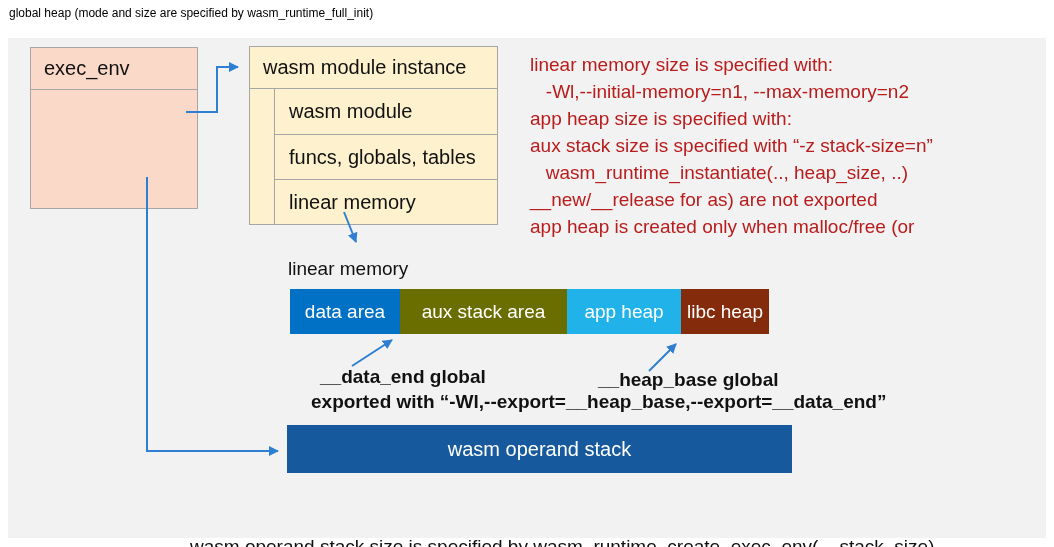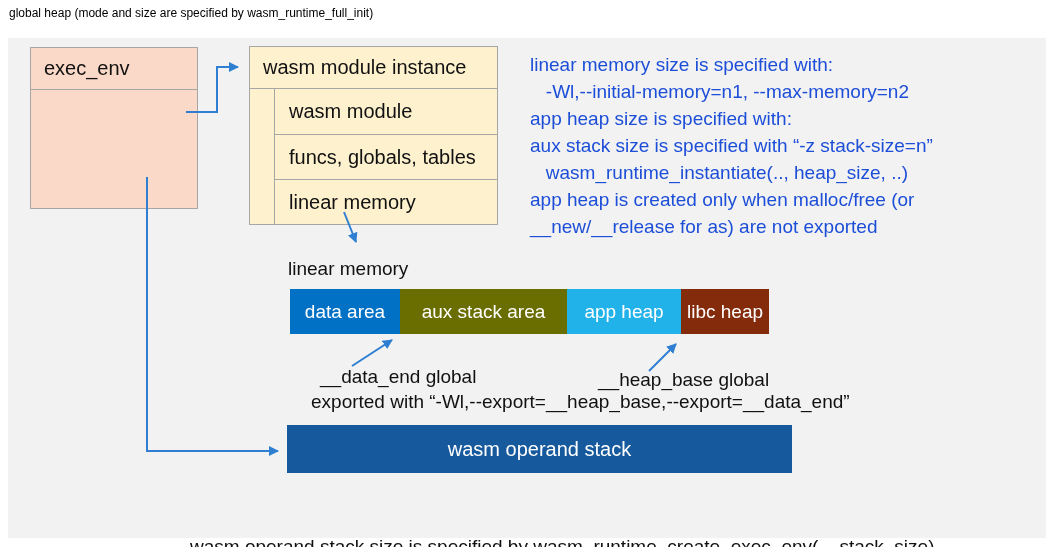--- a/index.html
+++ b/index.html
@@ -19,36 +19,36 @@
 
   #exec-env { left:30px; top:47px; width:168px; height:162px; }
   #exec-env .struct-row { height:45px; }
   #exec-env .struct-row:last-child { height:41px; }
 
   #module-instance { left:249px; top:46px; width:249px; height:179px; }
   #module-instance .struct-row { height:45px; }
   #module-instance .struct-row:first-child { height:46px; }
 
   
-  .notes { position:absolute; left:530px; top:51px; font-size:19px; line-height:27px; color:#1d4ed8; }
+  .notes { position:absolute; left:530px; top:51px; font-size:19px; line-height:27px; color:#b91c1c; }
   .note-line { white-space:pre; }
 
   
   .lm-label { position:absolute; left:288px; top:258px; font-size:19px; }
   .lm-bar { position:absolute; left:290px; top:289px; width:500px; height:45px; display:flex; }
   .seg { display:flex; align-items:center; justify-content:center; font-size:19px; white-space:nowrap; }
   .seg-data { width:110px; }
   .seg-aux  { width:167px; }
   .seg-app  { width:114px; }
   .seg-libc { width:88px; }
   .seg-enlarged { position:absolute; left:793px; top:287px; width:198px; height:49px;
                   border:3px dashed #000; display:flex; align-items:center; justify-content:center;
                   font-size:19px; }
 
-  .ann { position:absolute; font-size:19px; color:#111; white-space:pre; }
+  .ann { position:absolute; font-size:19px; color:#111; white-space:pre;font-weight:bold; }
   #ann-data-end  { left:320px; top:366px; }
   #ann-heap-base { left:598px; top:369px; }
   #ann-export    { left:311px; top:391px; }
 
   
   .op-stack { position:absolute; left:287px; top:425px; width:505px; height:48px;
               display:flex; align-items:center; justify-content:center; font-size:20px; }
   .op-caption { position:absolute; left:190px; top:479px; font-size:19px; line-height:27px; white-space:pre; }
 
   svg.arrows { position:absolute; left:0; top:0; width:1054px; height:547px; pointer-events:none; }
@@ -74,22 +74,22 @@
       <div class="struct-row">linear memory</div>
     </div>
   </div>
 
   <div class="notes">
     <div class="note-line">linear memory size is specified with:</div>
     <div class="note-line">   -Wl,--initial-memory=n1, --max-memory=n2</div>
     <div class="note-line">app heap size is specified with:</div>
     <div class="note-line">aux stack size is specified with “-z stack-size=n”</div>
     <div class="note-line">   wasm_runtime_instantiate(.., heap_size, ..)</div>
+    <div class="note-line">__new/__release for as) are not exported</div>
     <div class="note-line">app heap is created only when malloc/free (or</div>
-    <div class="note-line">__new/__release for as) are not exported</div>
   </div>
 
   <div class="lm-label">linear memory</div>
   <div class="lm-bar">
     <div class="seg seg-data" style="background-color: rgb(0, 113, 197); color: rgb(255, 255, 255);">data area</div>
     <div class="seg seg-aux" style="background-color: rgb(106, 110, 0); color: #ffffff;">aux stack area</div>
     <div class="seg seg-app" style="background-color: rgb(34, 178, 234); color: rgb(255, 255, 255);">app heap</div>
     <div class="seg seg-libc" style="background-color: rgb(132, 43, 12); color: rgb(255, 255, 255);">libc heap</div>
   </div>
 

